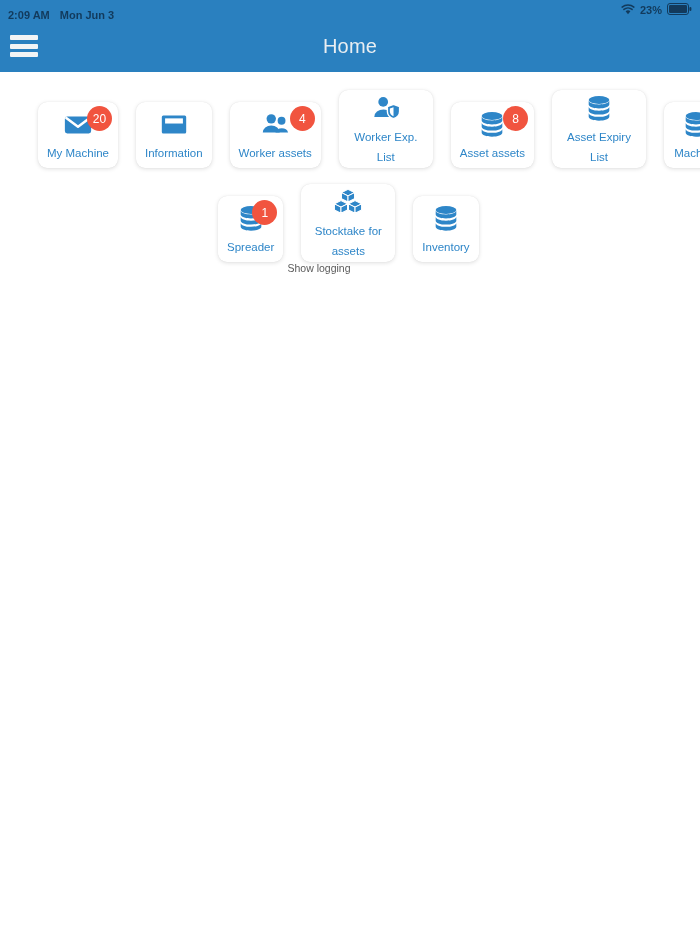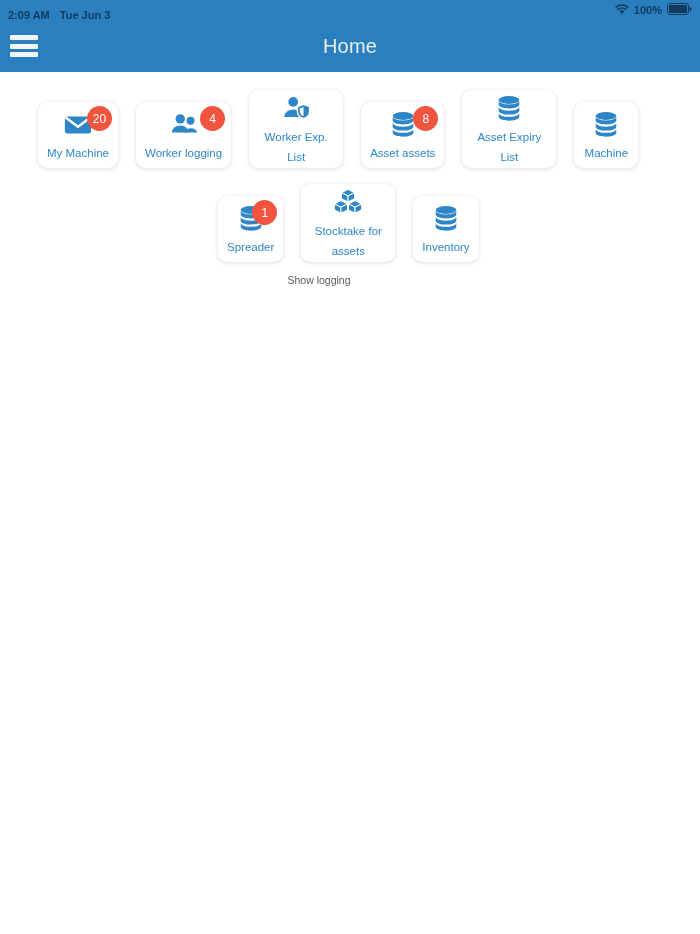--- a/index.html
+++ b/index.html
@@ -147,46 +147,45 @@
     justify-content: center;
     box-sizing: border-box;
     padding: 0 3px;
     z-index: 5;
   }
 
   .show-logging {
     text-align: left;
     color: #5a5a5a;
     font-size: 10.5px;
-    margin-top: 12px;
     margin-left: -62px;
   }
   .logging-holder {
     width: 100%;
     display: flex;
     justify-content: center;
   }
 </style>
 </head>
 <body>
 
 <div class="status-bar">
   <div class="status-left">
     <span>2:09 AM</span>
-    <span>Tue Jun 3</span>
+    <span>Mon Jun 3</span>
   </div>
   <div class="status-right">
     <span class="wifi-icon">
       <svg width="14" height="11" viewBox="0 0 14 11">
         <path d="M7 10.2 L4.6 7.3 a3.8 3.8 0 0 1 4.8 0 Z" fill="#123a5c"></path>
         <path d="M2.9 5.4 a6.4 6.4 0 0 1 8.2 0" stroke="#123a5c" stroke-width="1.5" fill="none" stroke-linecap="round"></path>
         <path d="M1.1 3.1 a9.2 9.2 0 0 1 11.8 0" stroke="#123a5c" stroke-width="1.5" fill="none" stroke-linecap="round"></path>
       </svg>
     </span>
-    <span class="status-pct">100%</span>
+    <span class="status-pct">23%</span>
     <span class="battery-icon">
       <svg width="25" height="12" viewBox="0 0 25 12">
         <rect x="0.5" y="0.5" width="21" height="11" rx="2.5" ry="2.5" fill="none" stroke="#123a5c" stroke-width="1"></rect>
         <rect x="2" y="2" width="18" height="8" rx="1.2" ry="1.2" fill="#123a5c"></rect>
         <rect x="22.4" y="4" width="2" height="4" rx="1" ry="1" fill="#123a5c"></rect>
       </svg>
     </span>
   </div>
 </div>
 
@@ -210,27 +209,38 @@
             </svg>
           </div>
           <div class="tile-label">My Machine</div>
         </div>
         <div class="badge">20</div>
       </div>
       <div class="tile-wrap">
         <div class="tile one-line">
           <div class="tile-icon">
             <svg viewBox="0 0 32 32" width="30" height="30">
+              <rect x="3" y="7" width="26" height="19" rx="1.6" fill="#2E86C8"></rect>
+              <rect x="6.5" y="10" width="19" height="5.5" fill="#ffffff"></rect>
+            </svg>
+          </div>
+          <div class="tile-label">Information</div>
+        </div>
+      </div>
+      <div class="tile-wrap">
+        <div class="tile one-line">
+          <div class="tile-icon">
+            <svg viewBox="0 0 32 32" width="30" height="30">
               <circle cx="12" cy="10.5" r="5" fill="#2E86C8"></circle>
               <path d="M3 25 a9 7.5 0 0 1 18 0 Z" fill="#2E86C8"></path>
               <circle cx="23" cy="12.5" r="4.2" fill="#2E86C8"></circle>
               <path d="M16.5 25 a7 6 0 0 1 13.5 0 Z" fill="#2E86C8"></path>
             </svg>
           </div>
-          <div class="tile-label">Worker logging</div>
+          <div class="tile-label">Worker assets</div>
         </div>
         <div class="badge">4</div>
       </div>
       <div class="tile-wrap two-line-wrap">
         <div class="tile two-line">
           <div class="tile-icon">
             <svg viewBox="0 0 32 32" width="30" height="30">
               <circle cx="13" cy="9.5" r="5.2" fill="#2E86C8"></circle>
               <path d="M3.5 25.5 a9.8 8 0 0 1 19.6 0 Z" fill="#2E86C8"></path>
               <path d="M24 12 l6.5 2.4 v5.2 c0 4-3.2 6.6-6.5 7.8 -3.3-1.2-6.5-3.8-6.5-7.8 v-5.2 Z" fill="#2E86C8" stroke="#ffffff" stroke-width="1.5"></path>

